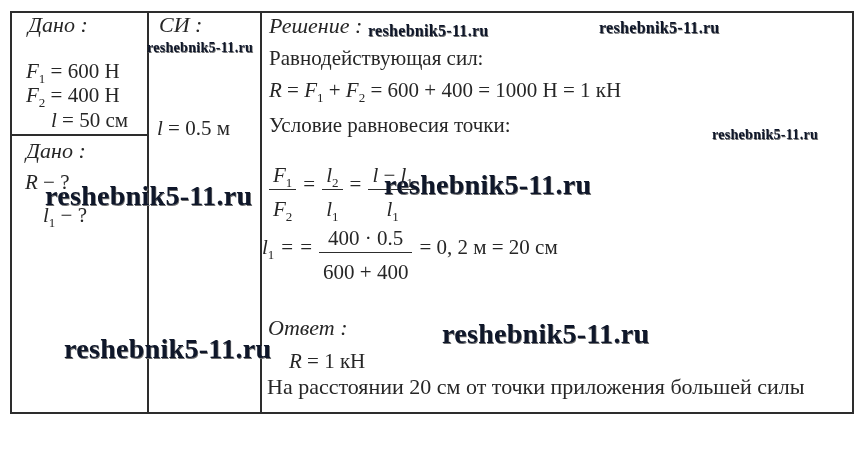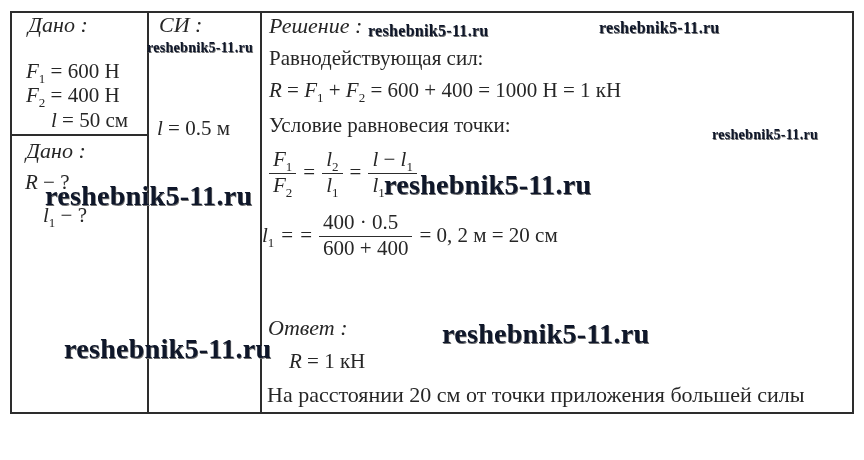--- a/index.html
+++ b/index.html
@@ -15,23 +15,23 @@
   .vline.c2{left:260px;}
   .hline{position:absolute;left:10px;top:134px;width:137px;height:1.5px;background:#2d2d2d;}
 
   .txt{position:absolute;white-space:nowrap;font-size:21px;line-height:1.1;}
   .hdr{font-style:italic;font-size:22px;}
   .v{font-style:italic;font-weight:normal;}
   sub{font-size:0.62em;line-height:0;}
 
   .row{position:absolute;display:flex;align-items:center;white-space:nowrap;font-size:21px;}
   .row > *{margin-right:7px;}
-  .frac{display:inline-block;vertical-align:middle;text-align:left;}
+  .frac{display:inline-block;vertical-align:middle;text-align:center;margin-top:16px;}
   .frac .num{display:block;padding:0 4px 2px;line-height:1.1;}
-  .frac .den{display:block;border-top:1.5px solid #2d2d2d;padding:0 4px 0;line-height:1.1;}
+  .frac .den{display:block;border-top:1.5px solid #2d2d2d;padding:8px 4px 0;line-height:1.1;}
 
   .wm{
     position:absolute;white-space:nowrap;font-weight:bold;
     color:#0f172a;text-shadow:0.7px 0.7px 0 #6e6e6e;letter-spacing:0.3px;
   }
   .wm.sm{font-size:14px;}
   .wm.md{font-size:16px;}
   .wm.lg{font-size:28px;}
   .wm-si{left:147px;top:40px;}
   .wm-top1{left:368px;top:22px;}
@@ -100,21 +100,21 @@
     <span>=</span>
     <span class="frac">
       <span class="num">400 · 0.5</span>
       <span class="den">600 + 400</span>
     </span>
     <span>= 0, 2 м = 20 см</span>
   </div>
 
   <div class="txt hdr" style="left:268px;top:316px;">Ответ :</div>
   <div class="txt" style="left:269px;top:350px;margin-left:20px;"><i class="v">R</i><span> = 1 кН</span></div>
-  <div class="txt" style="left:267px;top:383px;font-size:22px;">На расстоянии 20 см от точки приложения большей силы</div>
+  <div class="txt" style="left:267px;top:375px;font-size:22px;">На расстоянии 20 см от точки приложения большей силы</div>
 
   <div class="wm sm wm-si">reshebnik5-11.ru</div>
   <div class="wm md wm-top1">reshebnik5-11.ru</div>
   <div class="wm md wm-top2">reshebnik5-11.ru</div>
   <div class="wm sm wm-right">reshebnik5-11.ru</div>
   <div class="wm lg wm-midleft">reshebnik5-11.ru</div>
   <div class="wm lg wm-mid">reshebnik5-11.ru</div>
   <div class="wm lg wm-botleft">reshebnik5-11.ru</div>
   <div class="wm lg wm-botmid">reshebnik5-11.ru</div>
 

